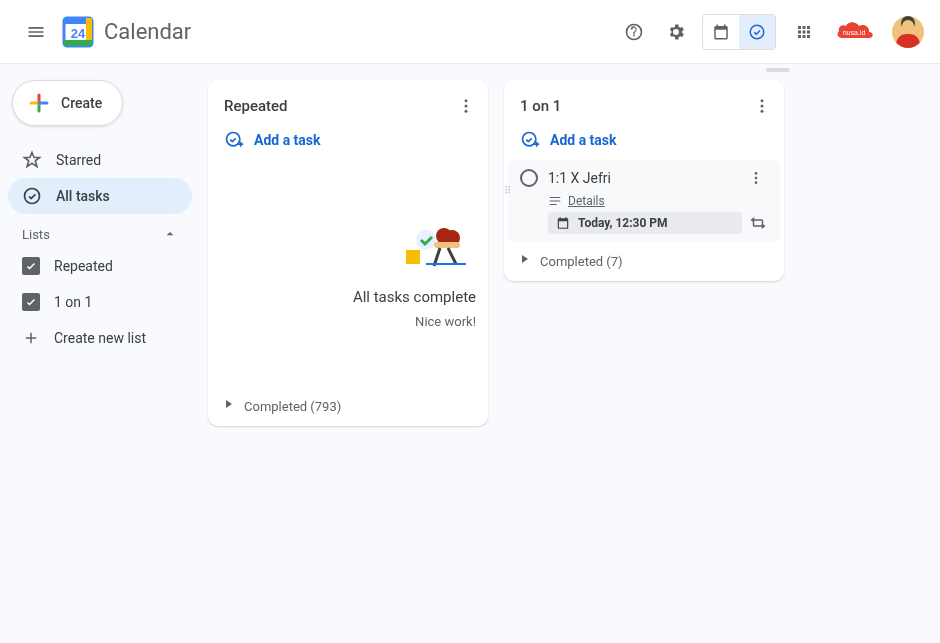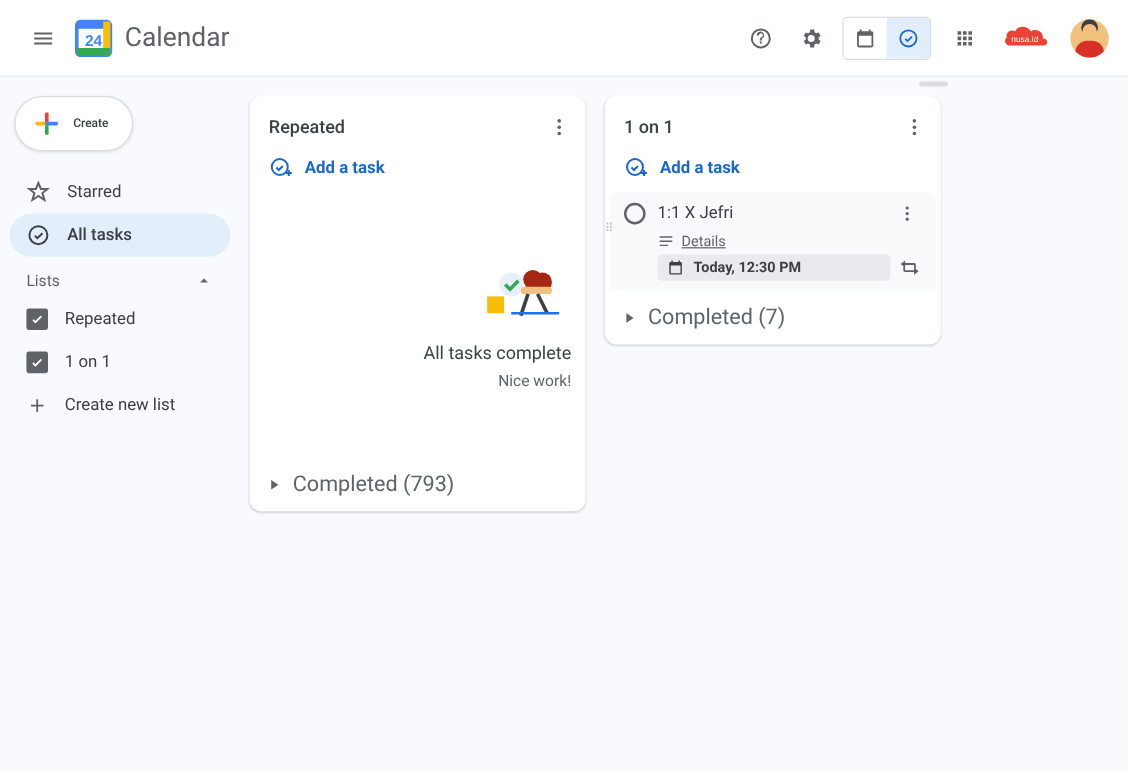--- a/index.html
+++ b/index.html
@@ -17,21 +17,21 @@
   .toggle-group .tog { width:36px; height:34px; display:flex; align-items:center; justify-content:center; cursor:pointer; color:#5f6368; }
   .toggle-group .tog.active { background:#e3eefc; color:#1967d2; }
   .nusa-pill { margin-left:8px; width:50px; height:28px; display:flex; align-items:center; justify-content:center; }
   .avatar { width:32px; height:32px; border-radius:50%; margin-left:10px; background:#f1c27d; position:relative; overflow:hidden; cursor:pointer; }
   .avatar::after{ content:""; position:absolute; bottom:-4px; left:4px; width:24px; height:18px; background:#d93025; border-radius:10px 10px 0 0; }
   .avatar::before{ content:""; position:absolute; top:4px; left:10px; width:12px; height:12px; background:#f1c27d; border-radius:50%; box-shadow:0 -3px 0 1px #3c4043; }
 
   
   .body { display:flex; height:calc(643px - 64px); }
   .sidebar { width:200px; padding:12px 8px; }
-  .create-btn { display:inline-flex; align-items:center; gap:10px; background:#fff; border:1px solid #dadce0; border-radius:24px; padding:10px 20px 10px 14px; font-size:10px; color:#3c4043; font-weight:500; box-shadow:0 1px 3px rgba(60,64,67,.15); cursor:pointer; margin:4px 0 16px 4px; }
+  .create-btn { display:inline-flex; align-items:center; gap:10px; background:#fff; border:1px solid #dadce0; border-radius:24px; padding:10px 20px 10px 14px; font-size:14px; color:#3c4043; font-weight:500; box-shadow:0 1px 3px rgba(60,64,67,.15); cursor:pointer; margin:4px 0 16px 4px; }
 
   .side-item { display:flex; align-items:center; gap:14px; height:36px; padding:0 14px; border-radius:18px; font-size:14px; color:#3c4043; cursor:pointer; }
   .side-item.active { background:#e3eefc; font-weight:500; }
   .side-item .ico { width:20px; height:20px; display:flex; align-items:center; justify-content:center; color:#5f6368; }
 
   .lists-header { display:flex; align-items:center; justify-content:space-between; padding:12px 14px 6px 14px; font-size:13px; color:#5f6368; cursor:pointer; }
   .chev { width:16px; height:16px; color:#5f6368; }
 
   .checkbox { width:18px; height:18px; border-radius:2px; background:#5f6368; display:flex; align-items:center; justify-content:center; }
   .plusbox { width:18px; height:18px; display:flex; align-items:center; justify-content:center; color:#5f6368; }
@@ -48,21 +48,21 @@
   .kebab { width:28px; height:28px; border-radius:50%; display:flex; align-items:center; justify-content:center; color:#5f6368; cursor:pointer; }
 
   .add-task { display:flex; align-items:center; gap:10px; padding:6px 16px 10px 16px; color:#1967d2; font-size:14px; font-weight:700; cursor:pointer; }
   .add-task .ico { color:#1967d2; width:20px; height:20px; }
 
   .empty { flex:1; display:flex; flex-direction:column; align-items:flex-end; justify-content:center; gap:8px; padding:12px; }
   .empty .illus { width:80px; height:60px; }
   .empty-title { font-size:15px; color:#3c4043; }
   .empty-sub { font-size:13px; color:#5f6368; }
 
-  .completed-row { display:flex; align-items:center; gap:10px; padding:10px 16px 12px 16px; font-size:18px; color:#5f6368; cursor:pointer; }
+  .completed-row { display:flex; align-items:flex-start; gap:10px; padding:10px 16px 12px 16px; font-size:13px; color:#5f6368; cursor:pointer; }
   .completed-row .tri { width:10px; height:10px; display:flex; align-items:center; justify-content:center; }
 
   
   .task-row { padding:2px 8px 6px 8px; background:#f8f9fa; border-radius:6px; margin:0 4px 2px 4px; position:relative; }
   .task-main { display:flex; align-items:center; gap:10px; padding:4px 4px;justify-content:center; }
   .radio { width:18px; height:18px; border:2px solid #5f6368; border-radius:50%; cursor:pointer; flex:none; }
   .task-title { font-size:14px; color:#3c4043; flex:1; }
   .task-kebab { width:24px; height:24px; display:flex; align-items:center; justify-content:center; color:#5f6368; cursor:pointer; }
   .task-details { font-size:12px; color:#5f6368; padding-left:32px; display:flex; align-items:flex-end; gap:6px;text-decoration:underline; }
   .task-details .detico { width:14px; height:14px; color:#5f6368; }

